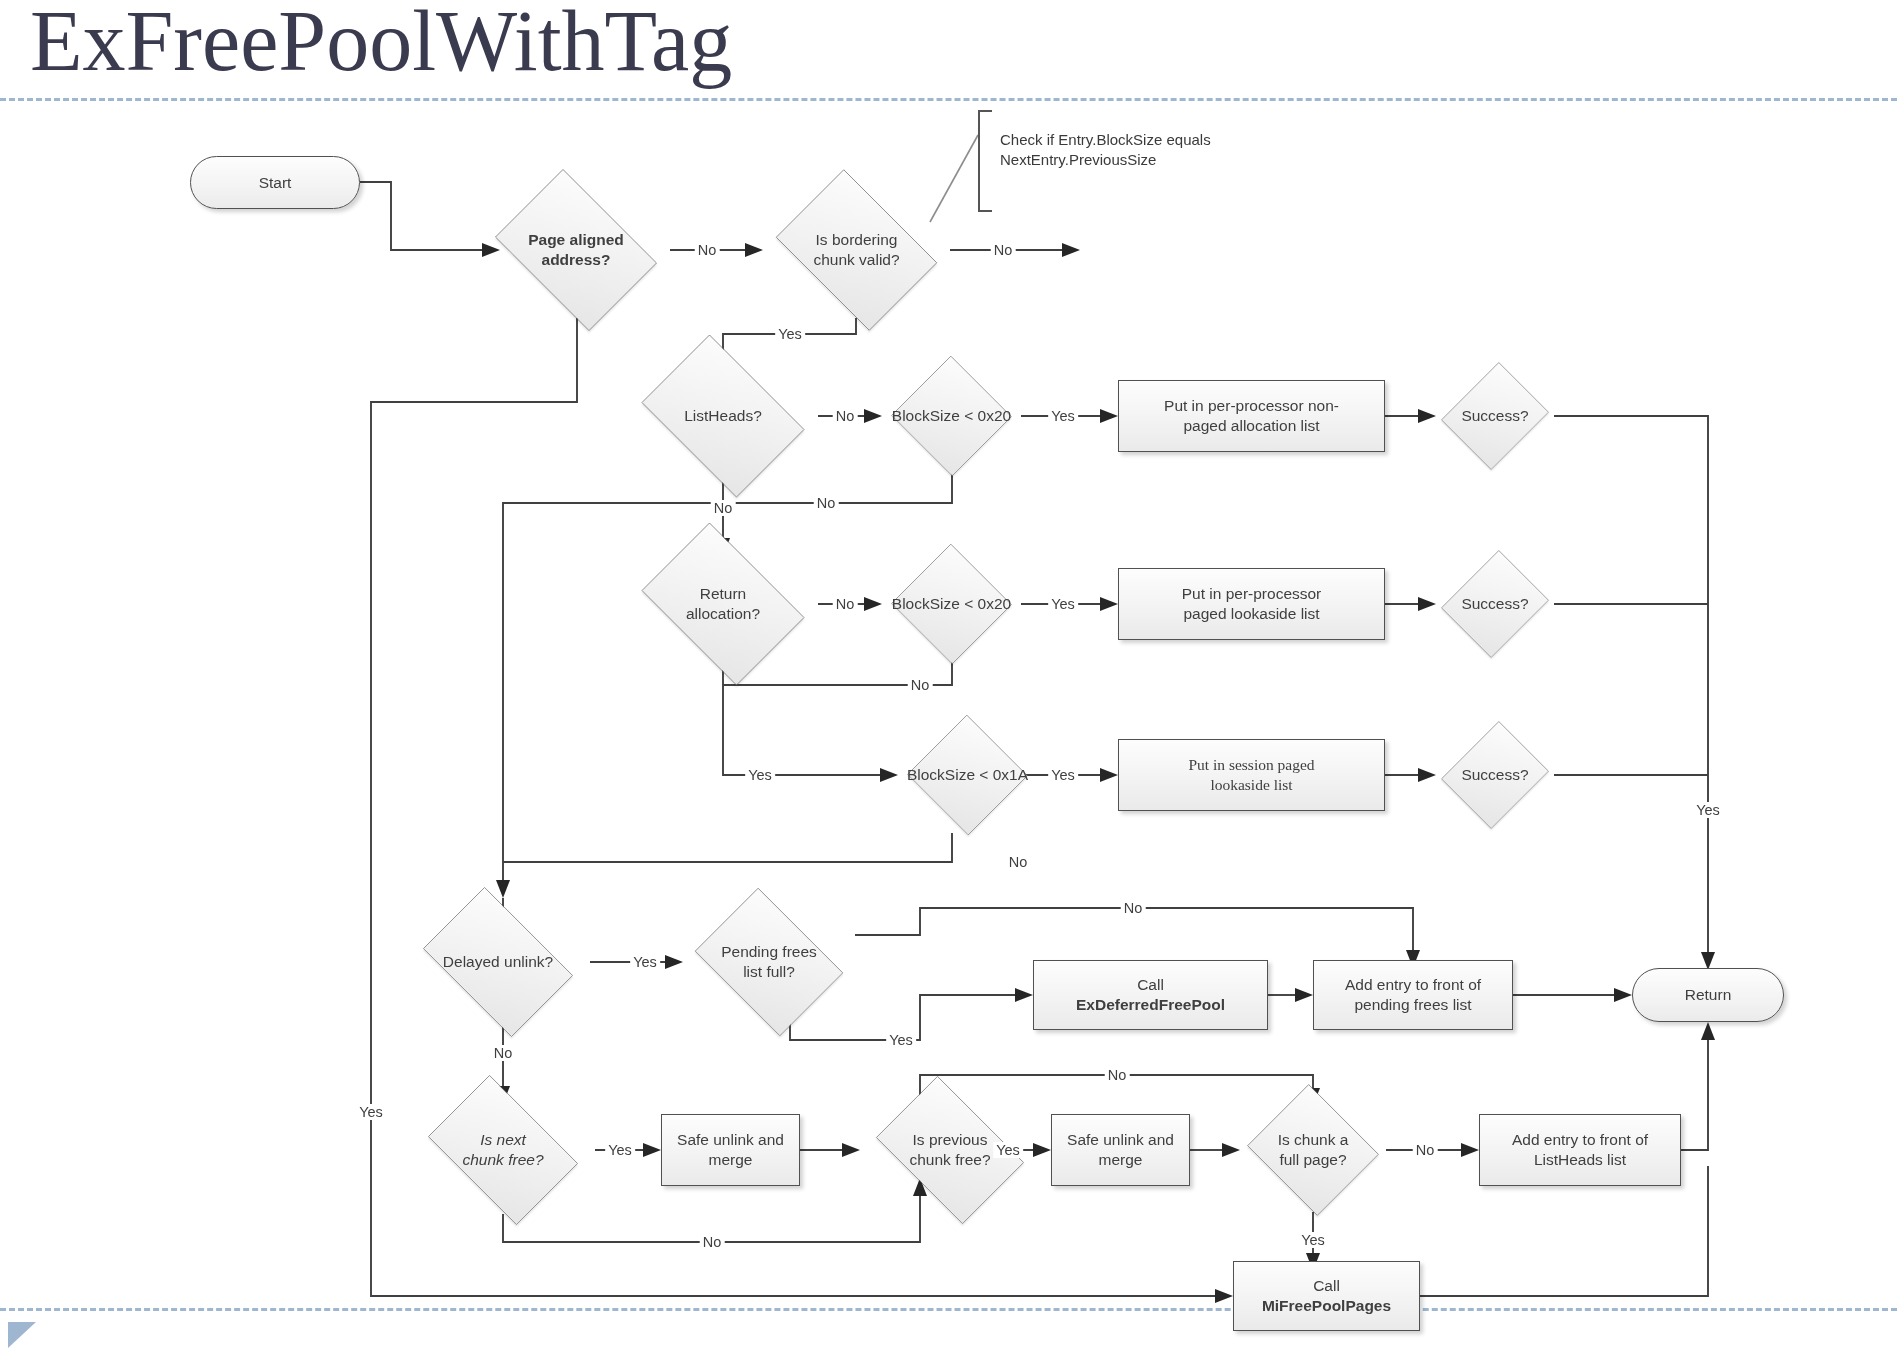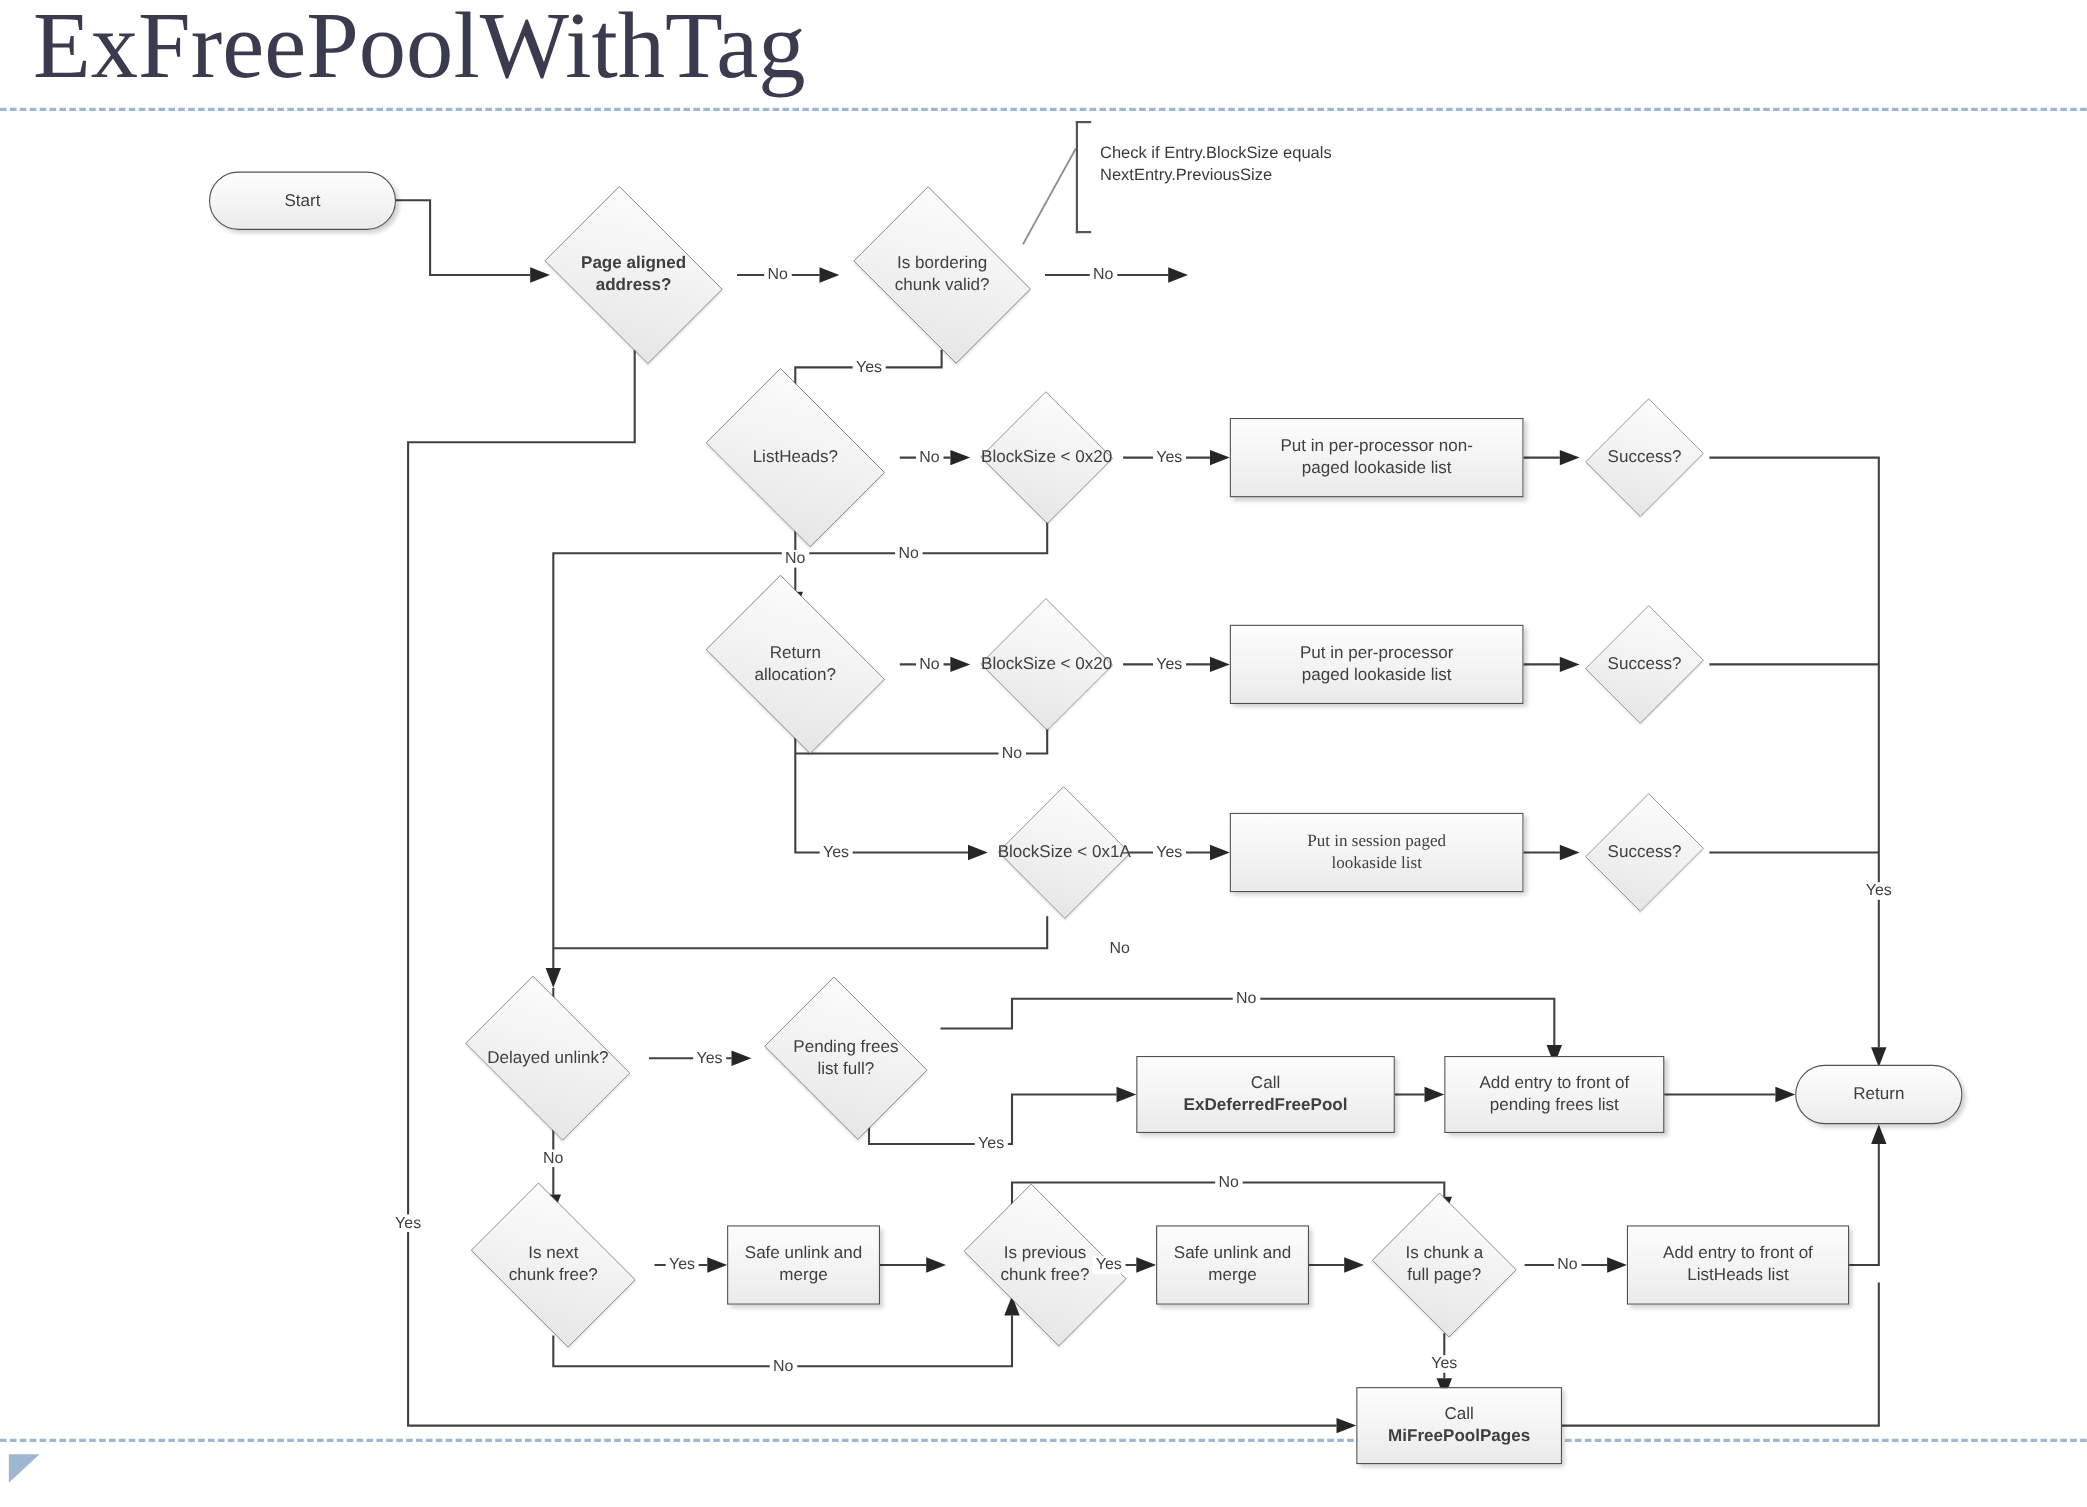--- a/index.html
+++ b/index.html
@@ -236,21 +236,21 @@
     <div class="dlabel">ListHeads?</div>
   </div>
 
   <div class="dec-wrap" style="left:882px;top:348px;width:139px;height:136px;">
     <div class="dia" style="transform:rotate(45deg) scale(.62);"></div>
     <div class="dlabel">BlockSize &lt; 0x20</div>
   </div>
 
   <div class="node proc" style="left:1118px;top:380px;width:267px;height:72px;white-space:pre-line;">
     <span>Put in per-processor non-
-paged lookaside list</span>
+paged allocation list</span>
   </div>
 
   <div class="dec-wrap" style="left:1436px;top:348px;width:118px;height:136px;">
     <div class="dia" style="transform:rotate(45deg) scale(.60);"></div>
     <div class="dlabel">Success?</div>
   </div>
 
   <div class="dec-wrap" style="left:628px;top:536px;width:190px;height:136px;">
     <div class="dia"></div>
     <div class="dlabel" style="white-space:pre-line;">Return
@@ -307,21 +307,21 @@
     <span>Add entry to front of
 pending frees list</span>
   </div>
 
   <div class="node term" style="left:1632px;top:968px;width:152px;height:54px;">
     <span>Return</span>
   </div>
 
   <div class="dec-wrap" style="left:411px;top:1086px;width:184px;height:128px;">
     <div class="dia" style="transform:rotate(45deg) scale(.68);"></div>
-    <div class="dlabel" style="white-space:pre-line;">Is next
+    <div class="dlabel" style="white-space:pre-line;font-style:italic;">Is next
 chunk free?</div>
   </div>
 
   <div class="node proc" style="left:661px;top:1114px;width:139px;height:72px;white-space:pre-line;">
     <span>Safe unlink and
 merge</span>
   </div>
 
   <div class="dec-wrap" style="left:860px;top:1086px;width:180px;height:128px;">
     <div class="dia" style="transform:rotate(45deg) scale(.68);"></div>

